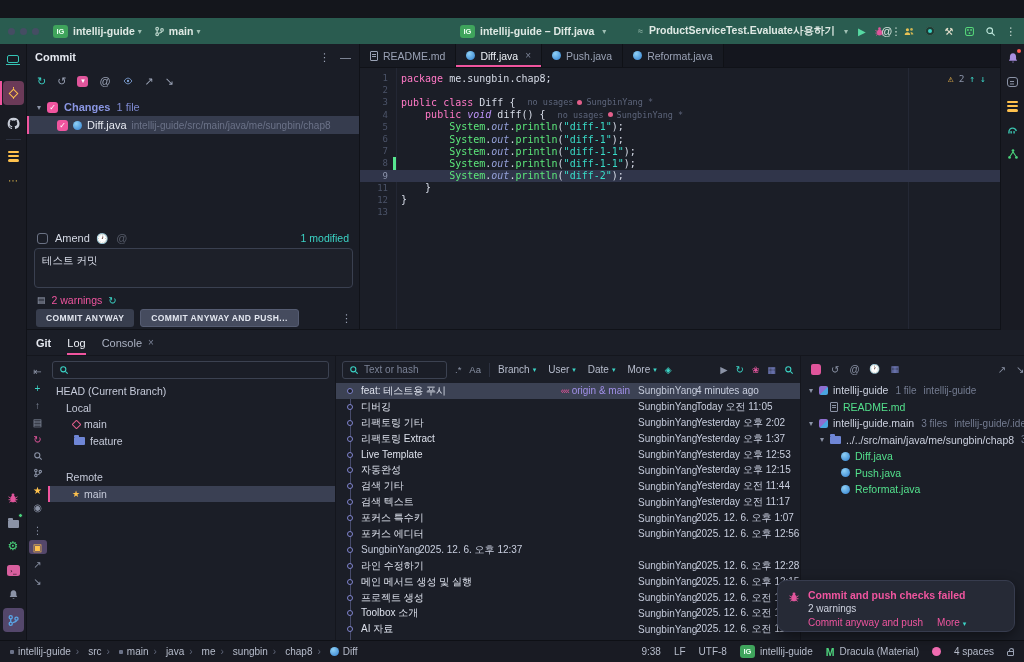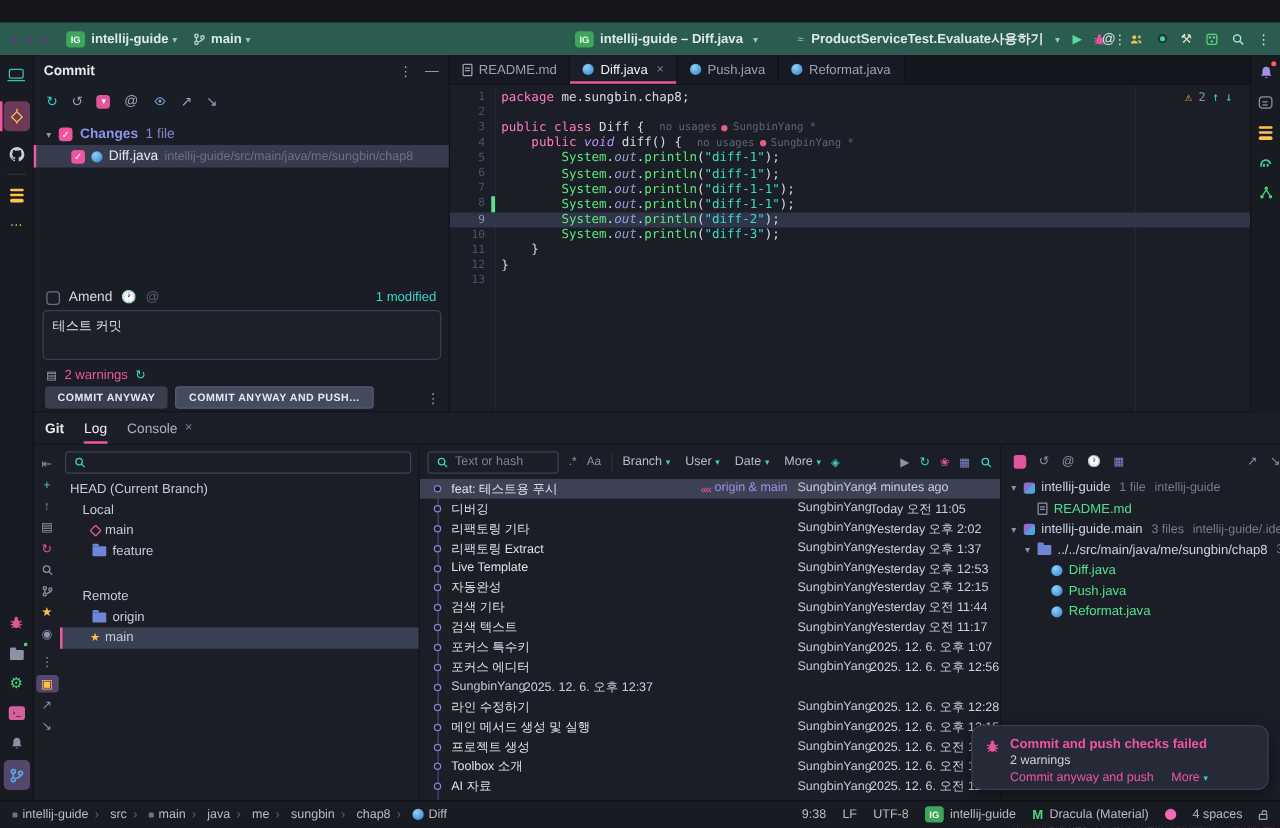--- a/index.html
+++ b/index.html
@@ -490,26 +490,20 @@
             <span class="codetext"><span class="tk-plain">        </span><span class="tk-cls">System</span><span class="tk-plain">.</span><span class="tk-fld">out</span><span class="tk-plain">.</span><span class="tk-mtd">println</span><span class="tk-plain">(</span><span class="tk-str">"diff-1-1"</span><span class="tk-plain">);</span></span>
 
           </div>
           <div class="coderow cur">
             <span class="ln">9</span>
             <span class="chbar"></span>
             <span class="codetext"><span class="tk-plain">        </span><span class="tk-cls">System</span><span class="tk-plain">.</span><span class="tk-fld">out</span><span class="tk-plain">.</span><span class="tk-mtd">println</span><span class="tk-plain">(</span><span class="tk-str">"diff-2"</span><span class="tk-plain">);</span></span>
 
           </div>
           <div class="coderow">
-            <span class="ln">10</span>
-            <span class="chbar"></span>
-            <span class="codetext"><span class="tk-plain">        </span><span class="tk-cls">System</span><span class="tk-plain">.</span><span class="tk-fld">out</span><span class="tk-plain">.</span><span class="tk-mtd">println</span><span class="tk-plain">(</span><span class="tk-str">"diff-3"</span><span class="tk-plain">);</span></span>
-
-          </div>
-          <div class="coderow">
             <span class="ln">11</span>
             <span class="chbar"></span>
             <span class="codetext"><span class="tk-plain">    }</span></span>
 
           </div>
           <div class="coderow">
             <span class="ln">12</span>
             <span class="chbar"></span>
             <span class="codetext"><span class="tk-plain">}</span></span>
 
@@ -636,27 +630,20 @@
               <span class="tchev">▸</span>
 
               <span class="ic-folder"></span>
 
               <span>feature</span>
             </div>
             <div class="brrow" style="padding-left: 8px; margin-top: 20px;">
               <span class="tchev">▾</span>
 
               <span>Remote</span>
-            </div>
-            <div class="brrow" style="padding-left: 16px;">
-              <span class="tchev">▾</span>
-
-              <span class="ic-folder"></span>
-
-              <span>origin</span>
             </div>
             <div class="brrow sel" style="padding-left: 24px;">
 
               <span class="star">★</span>
               <span>main</span>
             </div>
           </div>
       </div>
 
       <div id="log-col">

